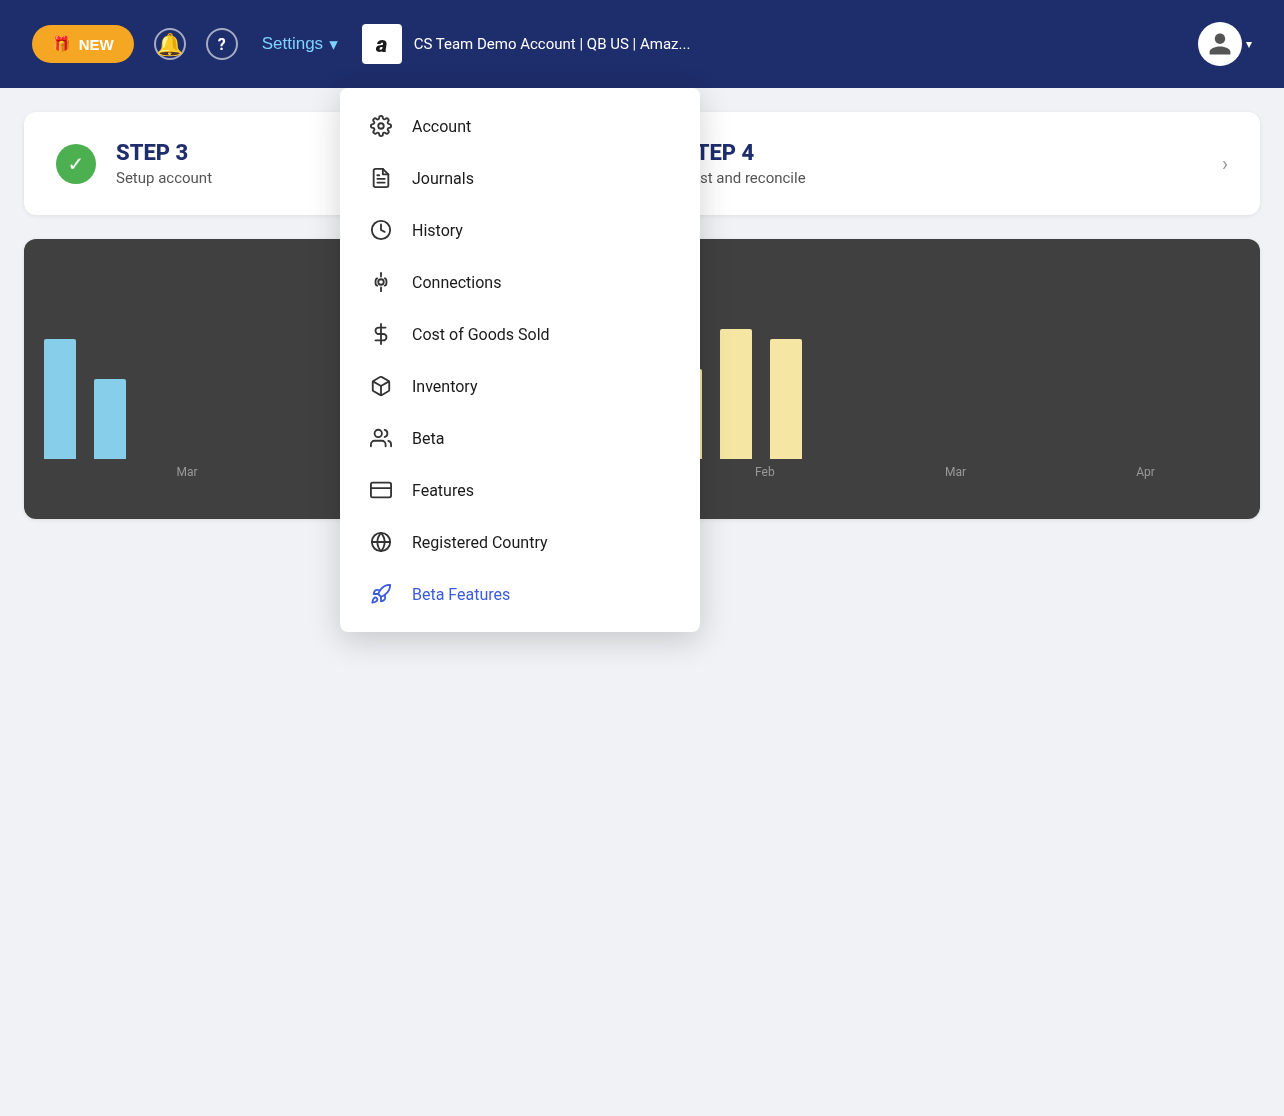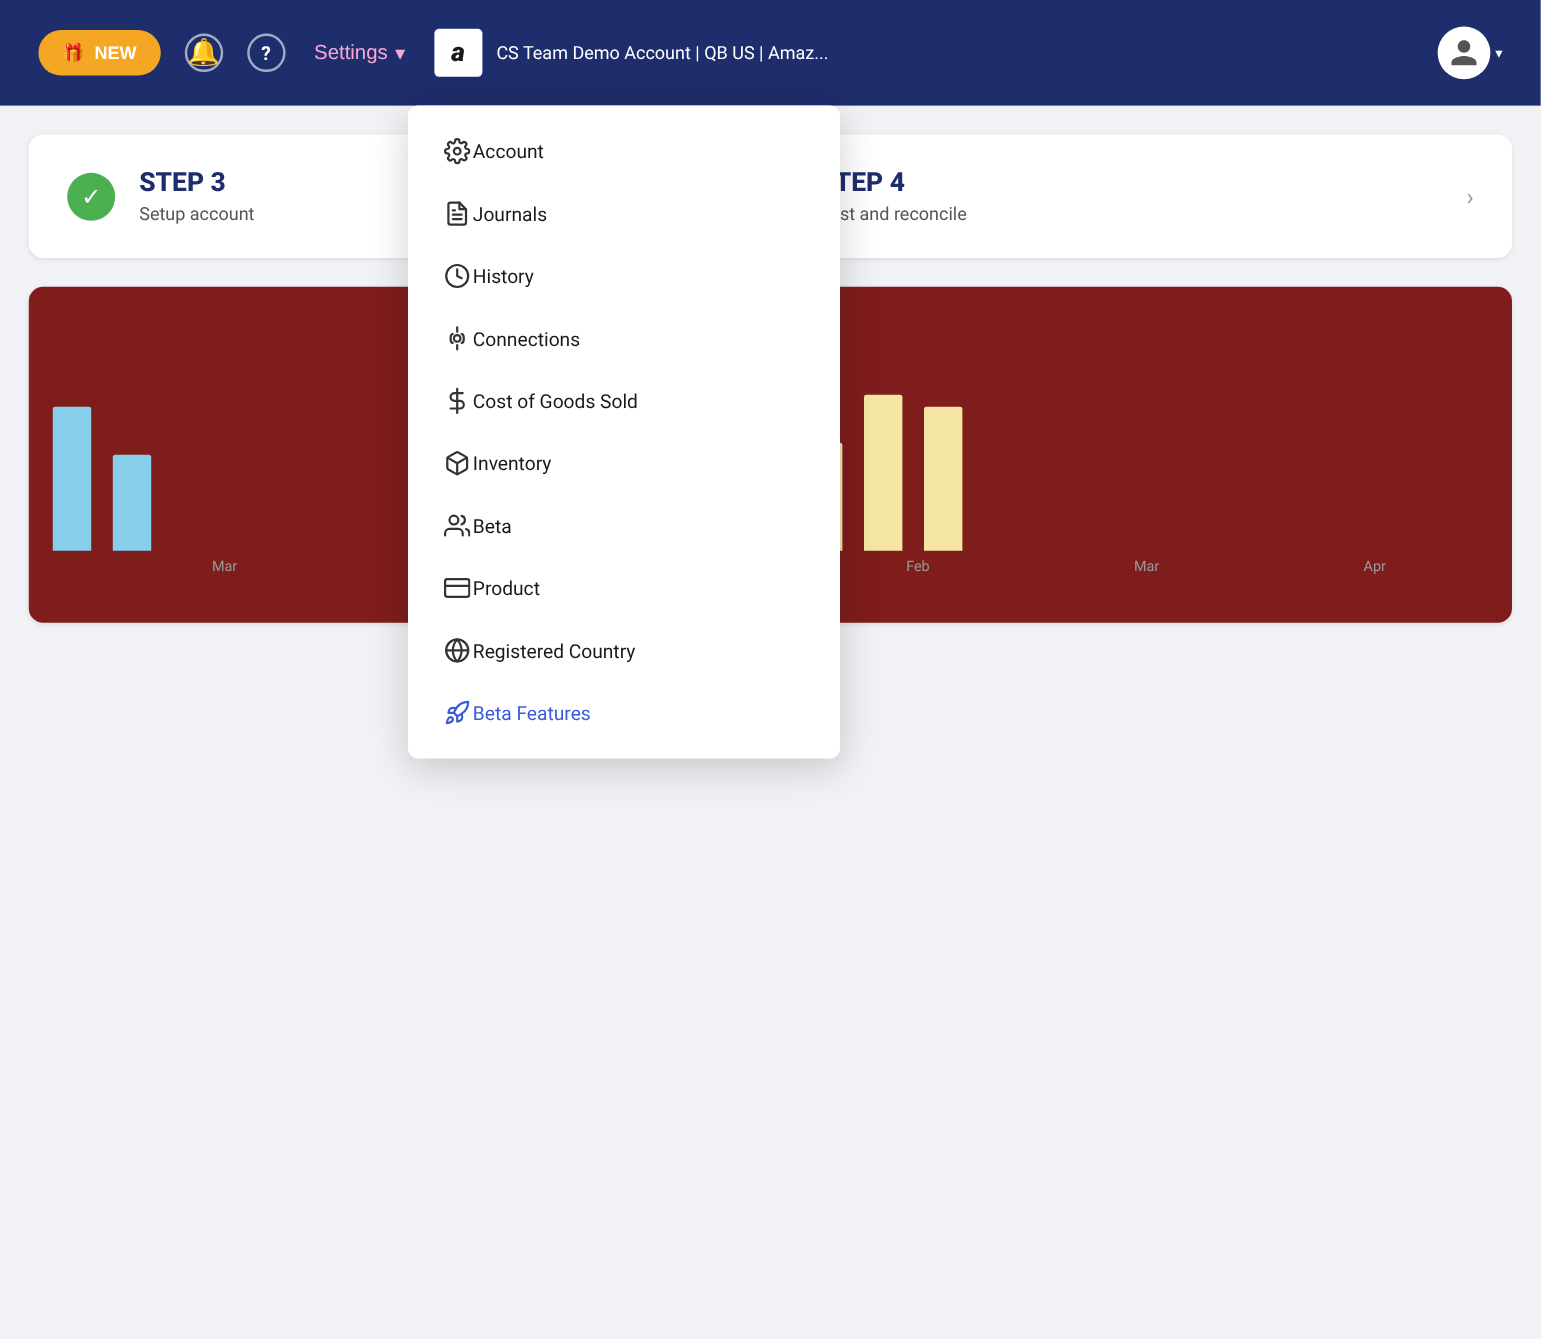--- a/index.html
+++ b/index.html
@@ -54,21 +54,21 @@
       border-radius: 50%;
       border: 2px solid rgba(255,255,255,0.6);
     }
     .header-icon.question {
       font-size: 16px;
       font-weight: bold;
     }
     .settings-btn {
       background: none;
       border: none;
-      color: #f9a8d4;
+      color: #7dd3fc;
       font-size: 17px;
       font-weight: 500;
       cursor: pointer;
       display: flex;
       align-items: center;
       gap: 6px;
       margin-left: 24px;
     }
     .amazon-logo {
       background: white;
@@ -169,21 +169,21 @@
       font-size: 20px;
     }
 
     
     .charts-row {
       display: flex;
       gap: 16px;
       margin-top: 8px;
     }
     .chart-card {
-      background: #7f1d1d;
+      background: #404040;
       border-radius: 12px;
       padding: 20px;
       flex: 1;
       height: 280px;
       box-shadow: 0 1px 4px rgba(0,0,0,0.08);
       position: relative;
       overflow: hidden;
     }
     .chart-axis {
       position: absolute;
@@ -236,21 +236,21 @@
       background: white;
       border-radius: 8px;
       box-shadow: 0 8px 32px rgba(0,0,0,0.18);
       width: 360px;
       padding: 12px 0;
       z-index: 200;
     }
     .menu-item {
       display: flex;
       align-items: center;
-      gap: 0;
+      gap: 18px;
       padding: 13px 28px;
       cursor: pointer;
       font-size: 16px;
       color: #1a1a1a;
       transition: background 0.15s;
     }
     .menu-icon {
       width: 26px;
       height: 26px;
       display: flex;
@@ -428,21 +428,21 @@
     <span class="menu-label">Beta</span>
   </div>
 
   <div class="menu-item">
     <span class="menu-icon">
       <svg width="22" height="22" viewBox="0 0 24 24" fill="none" stroke="#333" stroke-width="2" stroke-linecap="round" stroke-linejoin="round">
         <rect x="1" y="4" width="22" height="16" rx="2" ry="2"></rect>
         <line x1="1" y1="10" x2="23" y2="10"></line>
       </svg>
     </span>
-    <span class="menu-label">Product</span>
+    <span class="menu-label">Features</span>
   </div>
 
   <div class="menu-item">
     <span class="menu-icon">
       <svg width="22" height="22" viewBox="0 0 24 24" fill="none" stroke="#333" stroke-width="2" stroke-linecap="round" stroke-linejoin="round">
         <circle cx="12" cy="12" r="10"></circle>
         <line x1="2" y1="12" x2="22" y2="12"></line>
         <path d="M12 2a15.3 15.3 0 0 1 4 10 15.3 15.3 0 0 1-4 10 15.3 15.3 0 0 1-4-10 15.3 15.3 0 0 1 4-10z"></path>
       </svg>
     </span>

